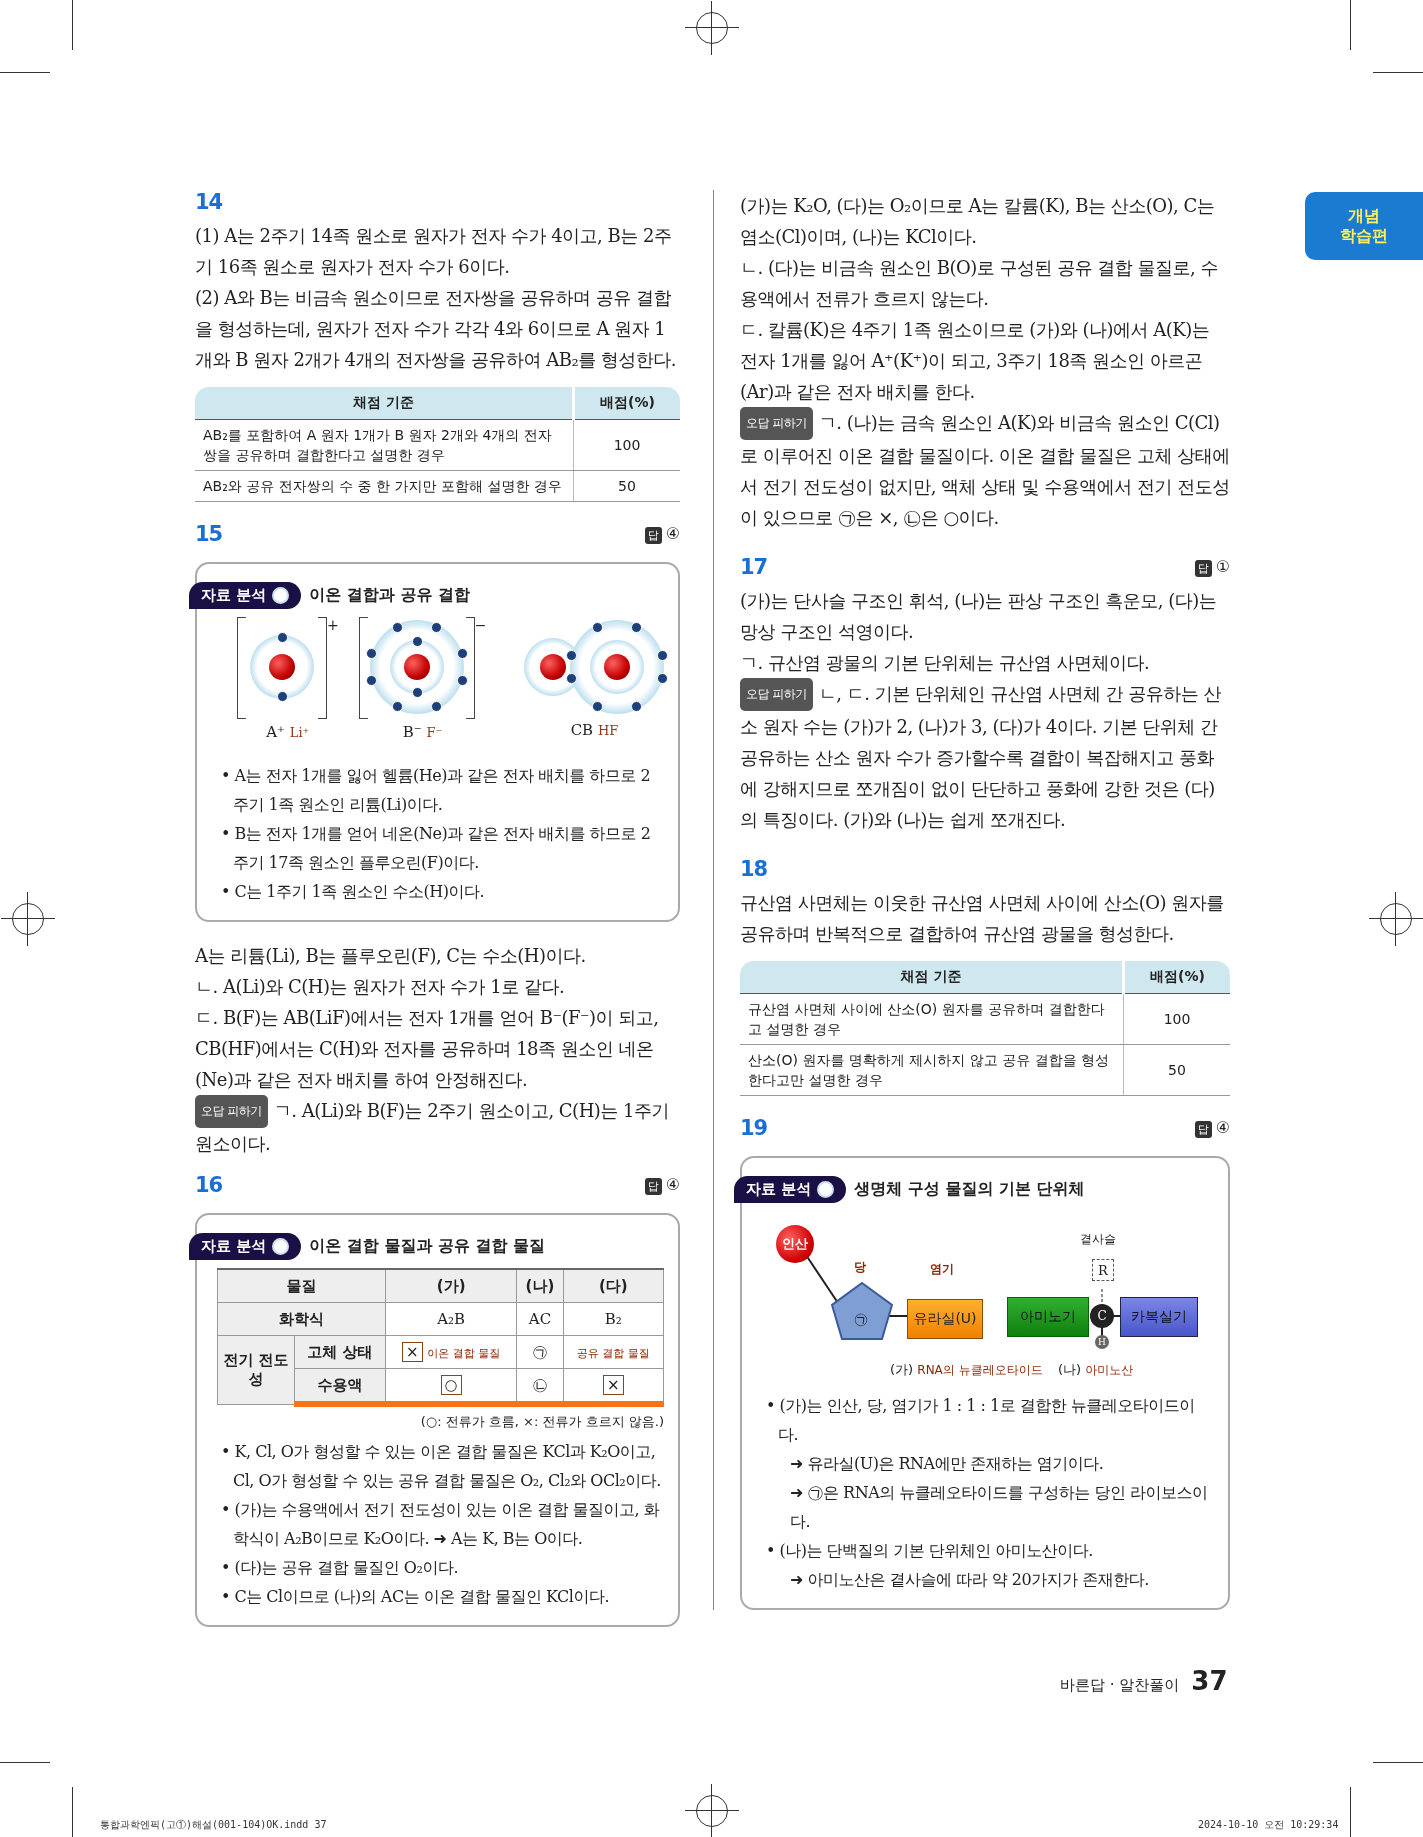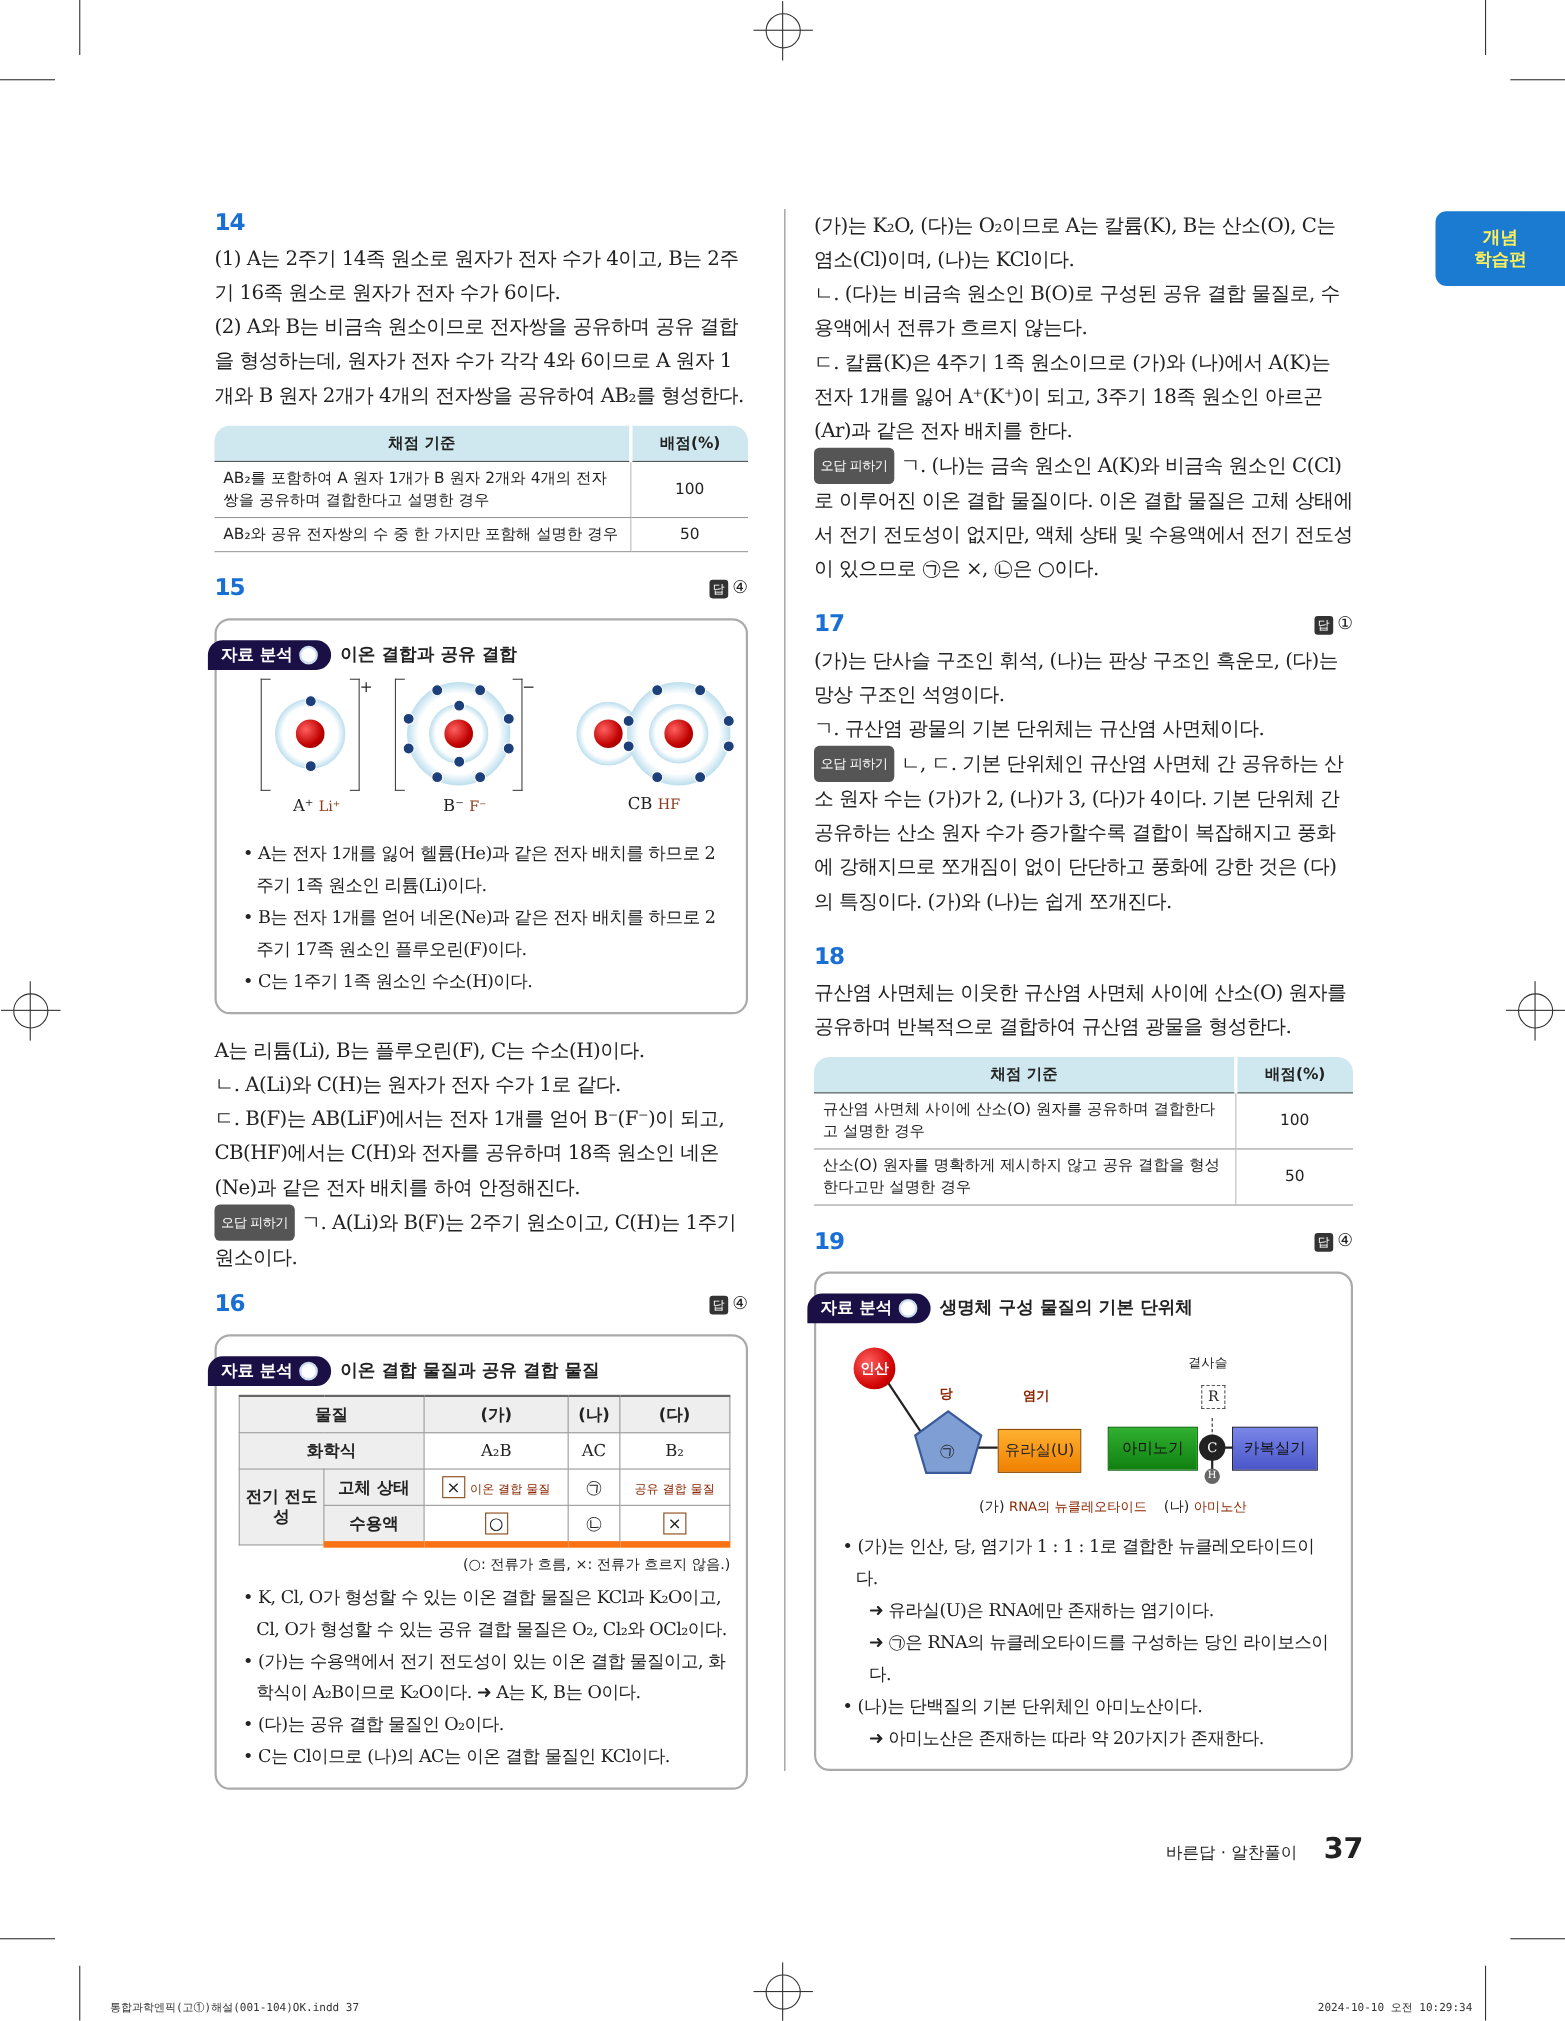--- a/index.html
+++ b/index.html
@@ -42,21 +42,21 @@
   .atom-label .red { color:#8b3a1a; font-size:13px; }
   table.prop { border-collapse:collapse; width:100%; font-family:"DejaVu Sans",sans-serif; font-size:15px; margin-top:4px; }
   table.prop td { border:1px solid #999; text-align:center; padding:6px 4px; height:20px; }
   table.prop td.h { background:#eee; font-weight:bold; }
   table.prop tr:first-child td { border-top:2px solid #666; }
   table.prop tr:last-child td { border-bottom:6px solid #f97316; }
   .serif { font-family:"DejaVu Serif",serif; }
   .anno { color:#8b2500; font-size:11px; }
   .legend { text-align:right; font-family:"DejaVu Sans",sans-serif; font-size:13px; margin:6px 0 6px; }
   .side-tab { position:absolute; right:0; top:192px; width:118px; height:68px; background:#1a7bd0; border-radius:10px 0 0 10px; color:#ffef5a; font-family:"DejaVu Sans",sans-serif; font-weight:bold; font-size:16px; line-height:20px; display:flex; align-items:center; justify-content:center; text-align:center; }
-  .footer-page { position:absolute; left:1060px; top:1666px; font-family:"DejaVu Sans",sans-serif; font-size:15px; display:flex; align-items:baseline; gap:24px; }
+  .footer-page { position:absolute; left:1060px; top:1666px; font-family:"DejaVu Sans",sans-serif; font-size:15px; display:flex; align-items:baseline; gap:12px; }
   .footer-page .pg { font-size:26px; font-weight:bold; }
   .slug { position:absolute; top:1818px; font-family:"DejaVu Sans Mono",monospace; font-size:10px; color:#333; }
   .bio { position:relative; height:180px; margin-top:4px; }
   .bio .box-shape { position:absolute; font-family:"DejaVu Sans",sans-serif; font-size:14px; display:flex; align-items:center; justify-content:center; border:1px solid #8a4a00; }
   .bio .lbl { position:absolute; font-family:"DejaVu Sans",sans-serif; font-size:12px; color:#8b2500; font-weight:bold; }
 </style>
 </head>
 <body>
 
 <div class="crop-v" style="left:72px;top:0;height:50px;"></div>
@@ -317,21 +317,21 @@
         <div style="position:absolute;left:328px;top:93px;width:24px;height:24px;border-radius:50%;background:#222;color:#fff;font-size:12px;display:flex;align-items:center;justify-content:center;">C</div>
         <div style="position:absolute;left:333px;top:124px;width:14px;height:14px;border-radius:50%;background:#666;color:#fff;font-size:9px;display:flex;align-items:center;justify-content:center;">H</div>
         <div class="box-shape" style="left:358px;top:86px;width:76px;height:38px;background:linear-gradient(#7a86e8,#4a56c8);color:#111;border-color:#224;">카복실기</div>
         <div style="position:absolute;left:88px;top:150px;font-family:'DejaVu Sans',sans-serif;font-size:13px;margin-left:40px;"><span>(가)</span> <span class="anno" style="font-size:12px;">RNA의 뉴클레오타이드</span></div>
         <div style="position:absolute;left:296px;top:150px;font-family:'DejaVu Sans',sans-serif;font-size:13px;"><span>(나)</span> <span class="anno" style="font-size:12px;">아미노산</span></div>
       </div>
       <p class="bullet">• (가)는 인산, 당, 염기가 1 : 1 : 1로 결합한 뉴클레오타이드이다.</p>
       <p class="arrow-line">➜ 유라실(U)은 RNA에만 존재하는 염기이다.</p>
       <p class="arrow-line">➜ ㉠은 RNA의 뉴클레오타이드를 구성하는 당인 라이보스이다.</p>
       <p class="bullet">• (나)는 단백질의 기본 단위체인 아미노산이다.</p>
-      <p class="arrow-line">➜ 아미노산은 존재하는 따라 약 20가지가 존재한다.</p>
+      <p class="arrow-line">➜ 아미노산은 곁사슬에 따라 약 20가지가 존재한다.</p>
     </div>
   </section>
 </div>
 
 <div class="footer-page">
   <span>바른답 · 알찬풀이</span>
   <span class="pg">37</span>
 </div>
 <div class="slug" style="left:100px;">통합과학엔픽(고①)해설(001-104)OK.indd   37</div>
 <div class="slug" style="left:1198px;">2024-10-10   오전 10:29:34</div>

